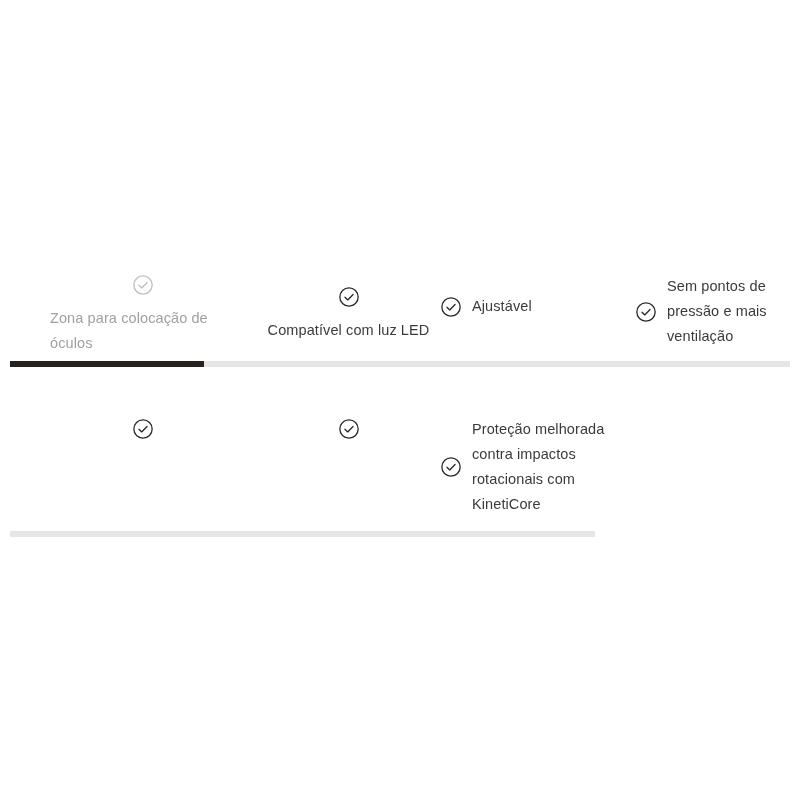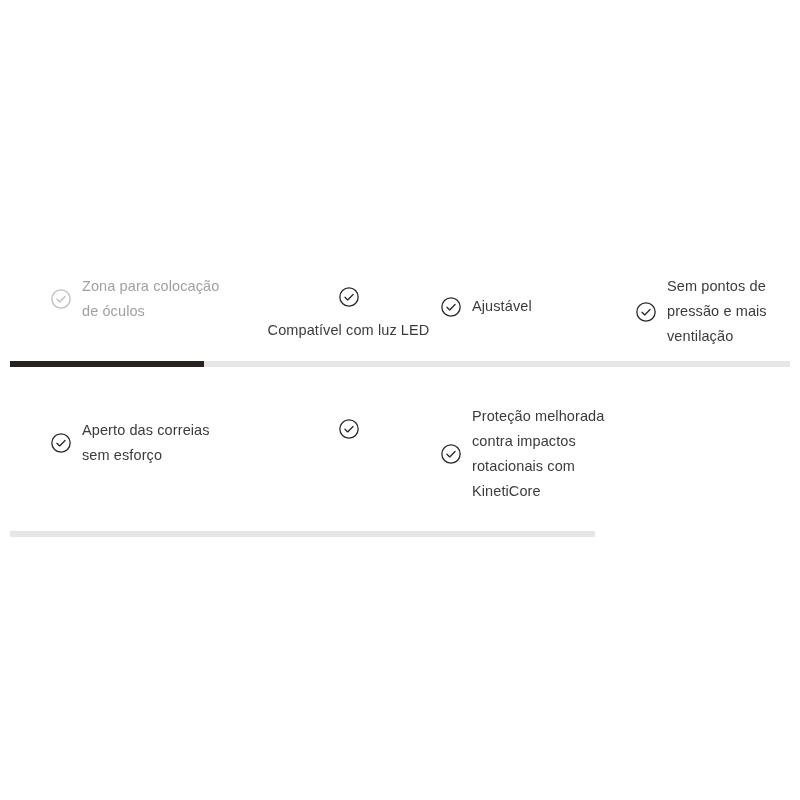--- a/index.html
+++ b/index.html
@@ -59,30 +59,30 @@
     letter-spacing: 0.1px;
     white-space: pre-line;
   }
 
   
   .feature-item.muted .feature-label { color: #a0a0a0; }
   .feature-item.muted .check-icon svg circle,
   .feature-item.muted .check-icon svg path { stroke: #bdbdbd; }
 
   
-  .col-1 { left: 50px; }
+  .col-1 { left: 50px; flex-direction: column; }
   .col-2 { left: 256px; flex-direction: column; }
   .col-3 { left: 440px; margin-top: 8px; }
   .col-4 { left: 635px; }
 
   
   .r1 { top: 24px; }
   .r1.tall3 { top: 12px; }
   .r2 { top: 30px; }
-  .r2.tall5 { top: 8px; }
+  .r2.tall5 { top: 21px; }
 
   
   .scrollbar {
     position: absolute;
     height: 6px;
     background: #e6e6e6;
     border-radius: 0;
   }
   .scrollbar .thumb {
     position: absolute;
@@ -162,21 +162,20 @@
   <div class="carousel" id="carousel-row-2">
     <div class="track">
 
       <div class="feature-item col-1 r2">
         <span class="check-icon">
           <svg viewBox="0 0 24 24" fill="none">
             <circle cx="12" cy="12" r="10" stroke="#262626" stroke-width="1.4"></circle>
             <path d="M7.6 12.2 L10.6 15.2 L16.4 9.2" stroke="#262626" stroke-width="1.4" stroke-linecap="round" stroke-linejoin="round"></path>
           </svg>
         </span>
-        <span class="feature-label">Aperto das correias sem esforço</span>
       </div>
 
       <div class="feature-item col-2 r2">
         <span class="check-icon">
           <svg viewBox="0 0 24 24" fill="none">
             <circle cx="12" cy="12" r="10" stroke="#262626" stroke-width="1.4"></circle>
             <path d="M7.6 12.2 L10.6 15.2 L16.4 9.2" stroke="#262626" stroke-width="1.4" stroke-linecap="round" stroke-linejoin="round"></path>
           </svg>
         </span>
       </div>

